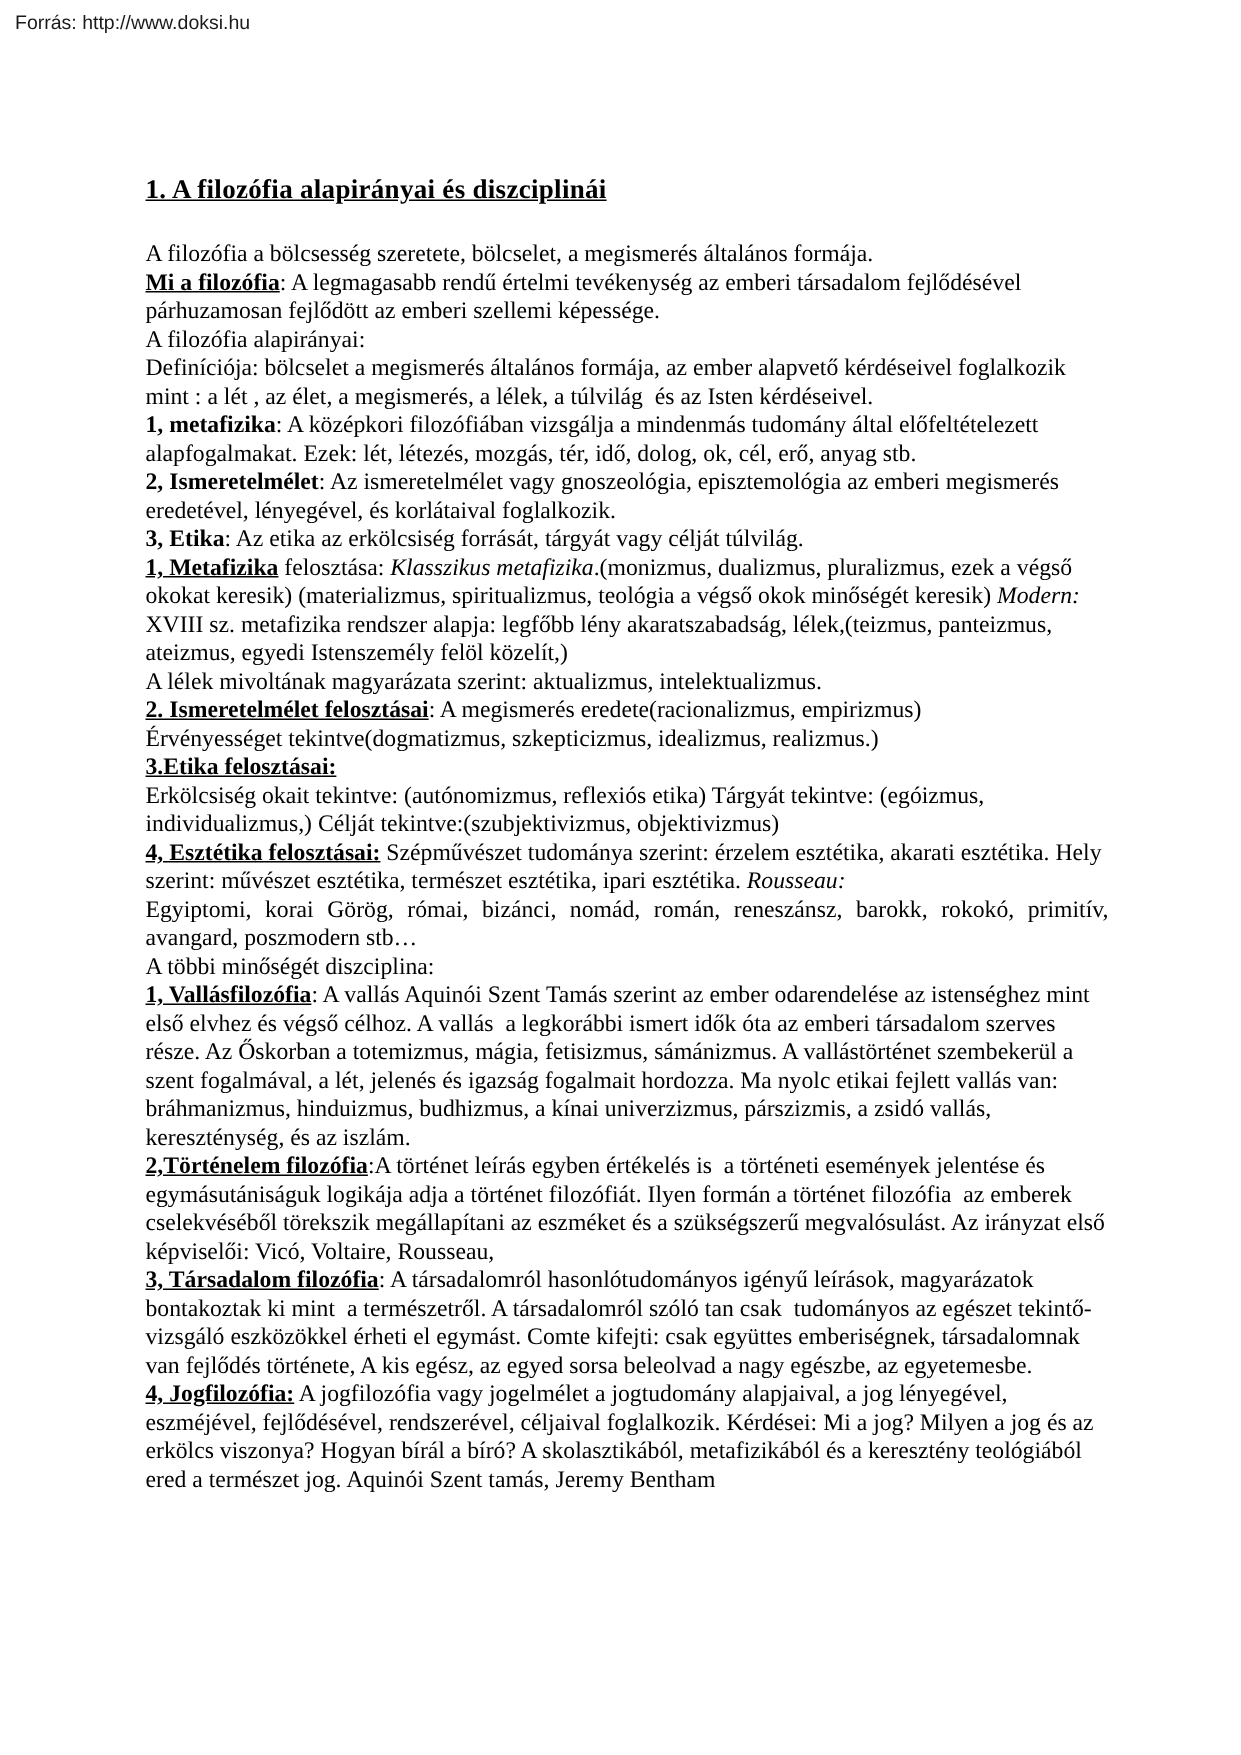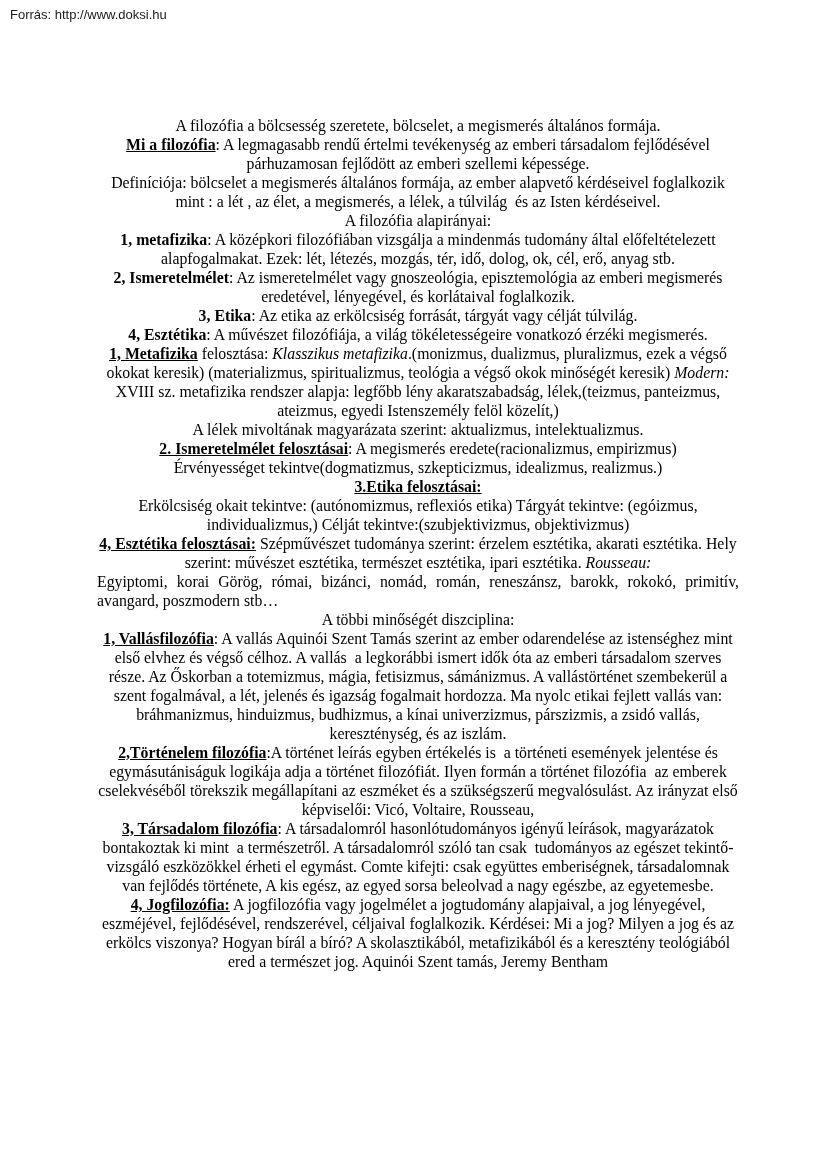--- a/index.html
+++ b/index.html
@@ -39,46 +39,46 @@
     text-decoration: underline;
     font-family: "Liberation Serif", "DejaVu Serif", serif;
     letter-spacing: 0.2px;
   }
   .doc-body p.para {
     margin: 0;
     padding: 0;
     font-size: 15.8px;
     line-height: 19px;
     white-space: pre-wrap;
-    text-align: center;
+    text-align: left;
   }
   .doc-body p.para.justify {
     text-align: justify;
   }
   .b { font-weight: bold; }
   .u { text-decoration: underline; }
   .i { font-style: italic; }
 </style>
 </head>
 <body>
 
 <div class="page">
   <div class="source-line">Forrás: http://www.doksi.hu</div>
 
   <div class="content">
+    <h1 class="doc-title">1. A filozófia alapirányai és diszciplinái</h1>
 
     <div class="doc-body">
         <p class="para"><span>A filozófia a bölcsesség szeretete, bölcselet, a megismerés általános formája.</span></p>
         <p class="para"><span class="b u">Mi a filozófia</span><span>: A legmagasabb rendű értelmi tevékenység az emberi társadalom fejlődésével párhuzamosan fejlődött az emberi szellemi képessége.</span></p>
+        <p class="para"><span>A filozófia alapirányai:</span></p>
         <p class="para"><span>Definíciója: bölcselet a megismerés általános formája, az ember alapvető kérdéseivel foglalkozik mint : a lét , az élet, a megismerés, a lélek, a túlvilág  és az Isten kérdéseivel.</span></p>
-        <p class="para"><span>A filozófia alapirányai:</span></p>
         <p class="para"><span class="b">1, metafizika</span><span>: A középkori filozófiában vizsgálja a mindenmás tudomány által előfeltételezett alapfogalmakat. Ezek: lét, létezés, mozgás, tér, idő, dolog, ok, cél, erő, anyag stb.</span></p>
         <p class="para"><span class="b">2, Ismeretelmélet</span><span>: Az ismeretelmélet vagy gnoszeológia, episztemológia az emberi megismerés eredetével, lényegével, és korlátaival foglalkozik.</span></p>
         <p class="para"><span class="b">3, Etika</span><span>: Az etika az erkölcsiség forrását, tárgyát vagy célját túlvilág.</span></p>
-        <p class="para"><span class="b">4, Esztétika</span><span>: A művészet filozófiája, a világ tökéletességeire vonatkozó érzéki megismerés.</span></p>
         <p class="para"><span class="b u">1, Metafizika</span><span> felosztása: </span><span class="i">Klasszikus metafizika</span><span>.(monizmus, dualizmus, pluralizmus, ezek a végső okokat keresik) (materializmus, spiritualizmus, teológia a végső okok minőségét keresik) </span><span class="i">Modern:</span><span> XVIII sz. metafizika rendszer alapja: legfőbb lény akaratszabadság, lélek,(teizmus, panteizmus, ateizmus, egyedi Istenszemély felöl közelít,)</span></p>
         <p class="para"><span>A lélek mivoltának magyarázata szerint: aktualizmus, intelektualizmus.</span></p>
         <p class="para"><span class="b u">2. Ismeretelmélet felosztásai</span><span>: A megismerés eredete(racionalizmus, empirizmus)</span></p>
         <p class="para"><span>Érvényességet tekintve(dogmatizmus, szkepticizmus, idealizmus, realizmus.)</span></p>
         <p class="para"><span class="b u">3.Etika felosztásai:</span></p>
         <p class="para"><span>Erkölcsiség okait tekintve: (autónomizmus, reflexiós etika) Tárgyát tekintve: (egóizmus, individualizmus,) Célját tekintve:(szubjektivizmus, objektivizmus)</span></p>
         <p class="para"><span class="b u">4, Esztétika felosztásai:</span><span> Szépművészet tudománya szerint: érzelem esztétika, akarati esztétika. Hely szerint: művészet esztétika, természet esztétika, ipari esztétika. </span><span class="i">Rousseau:</span></p>
         <p class="para justify"><span>Egyiptomi, korai Görög, római, bizánci, nomád, román, reneszánsz, barokk, rokokó, primitív, avangard, poszmodern stb…</span></p>
         <p class="para"><span>A többi minőségét diszciplina:</span></p>
         <p class="para"><span class="b u">1, Vallásfilozófia</span><span>: A vallás Aquinói Szent Tamás szerint az ember odarendelése az istenséghez mint első elvhez és végső célhoz. A vallás  a legkorábbi ismert idők óta az emberi társadalom szerves része. Az Őskorban a totemizmus, mágia, fetisizmus, sámánizmus. A vallástörténet szembekerül a szent fogalmával, a lét, jelenés és igazság fogalmait hordozza. Ma nyolc etikai fejlett vallás van: bráhmanizmus, hinduizmus, budhizmus, a kínai univerzizmus, párszizmis, a zsidó vallás, kereszténység, és az iszlám.</span></p>

